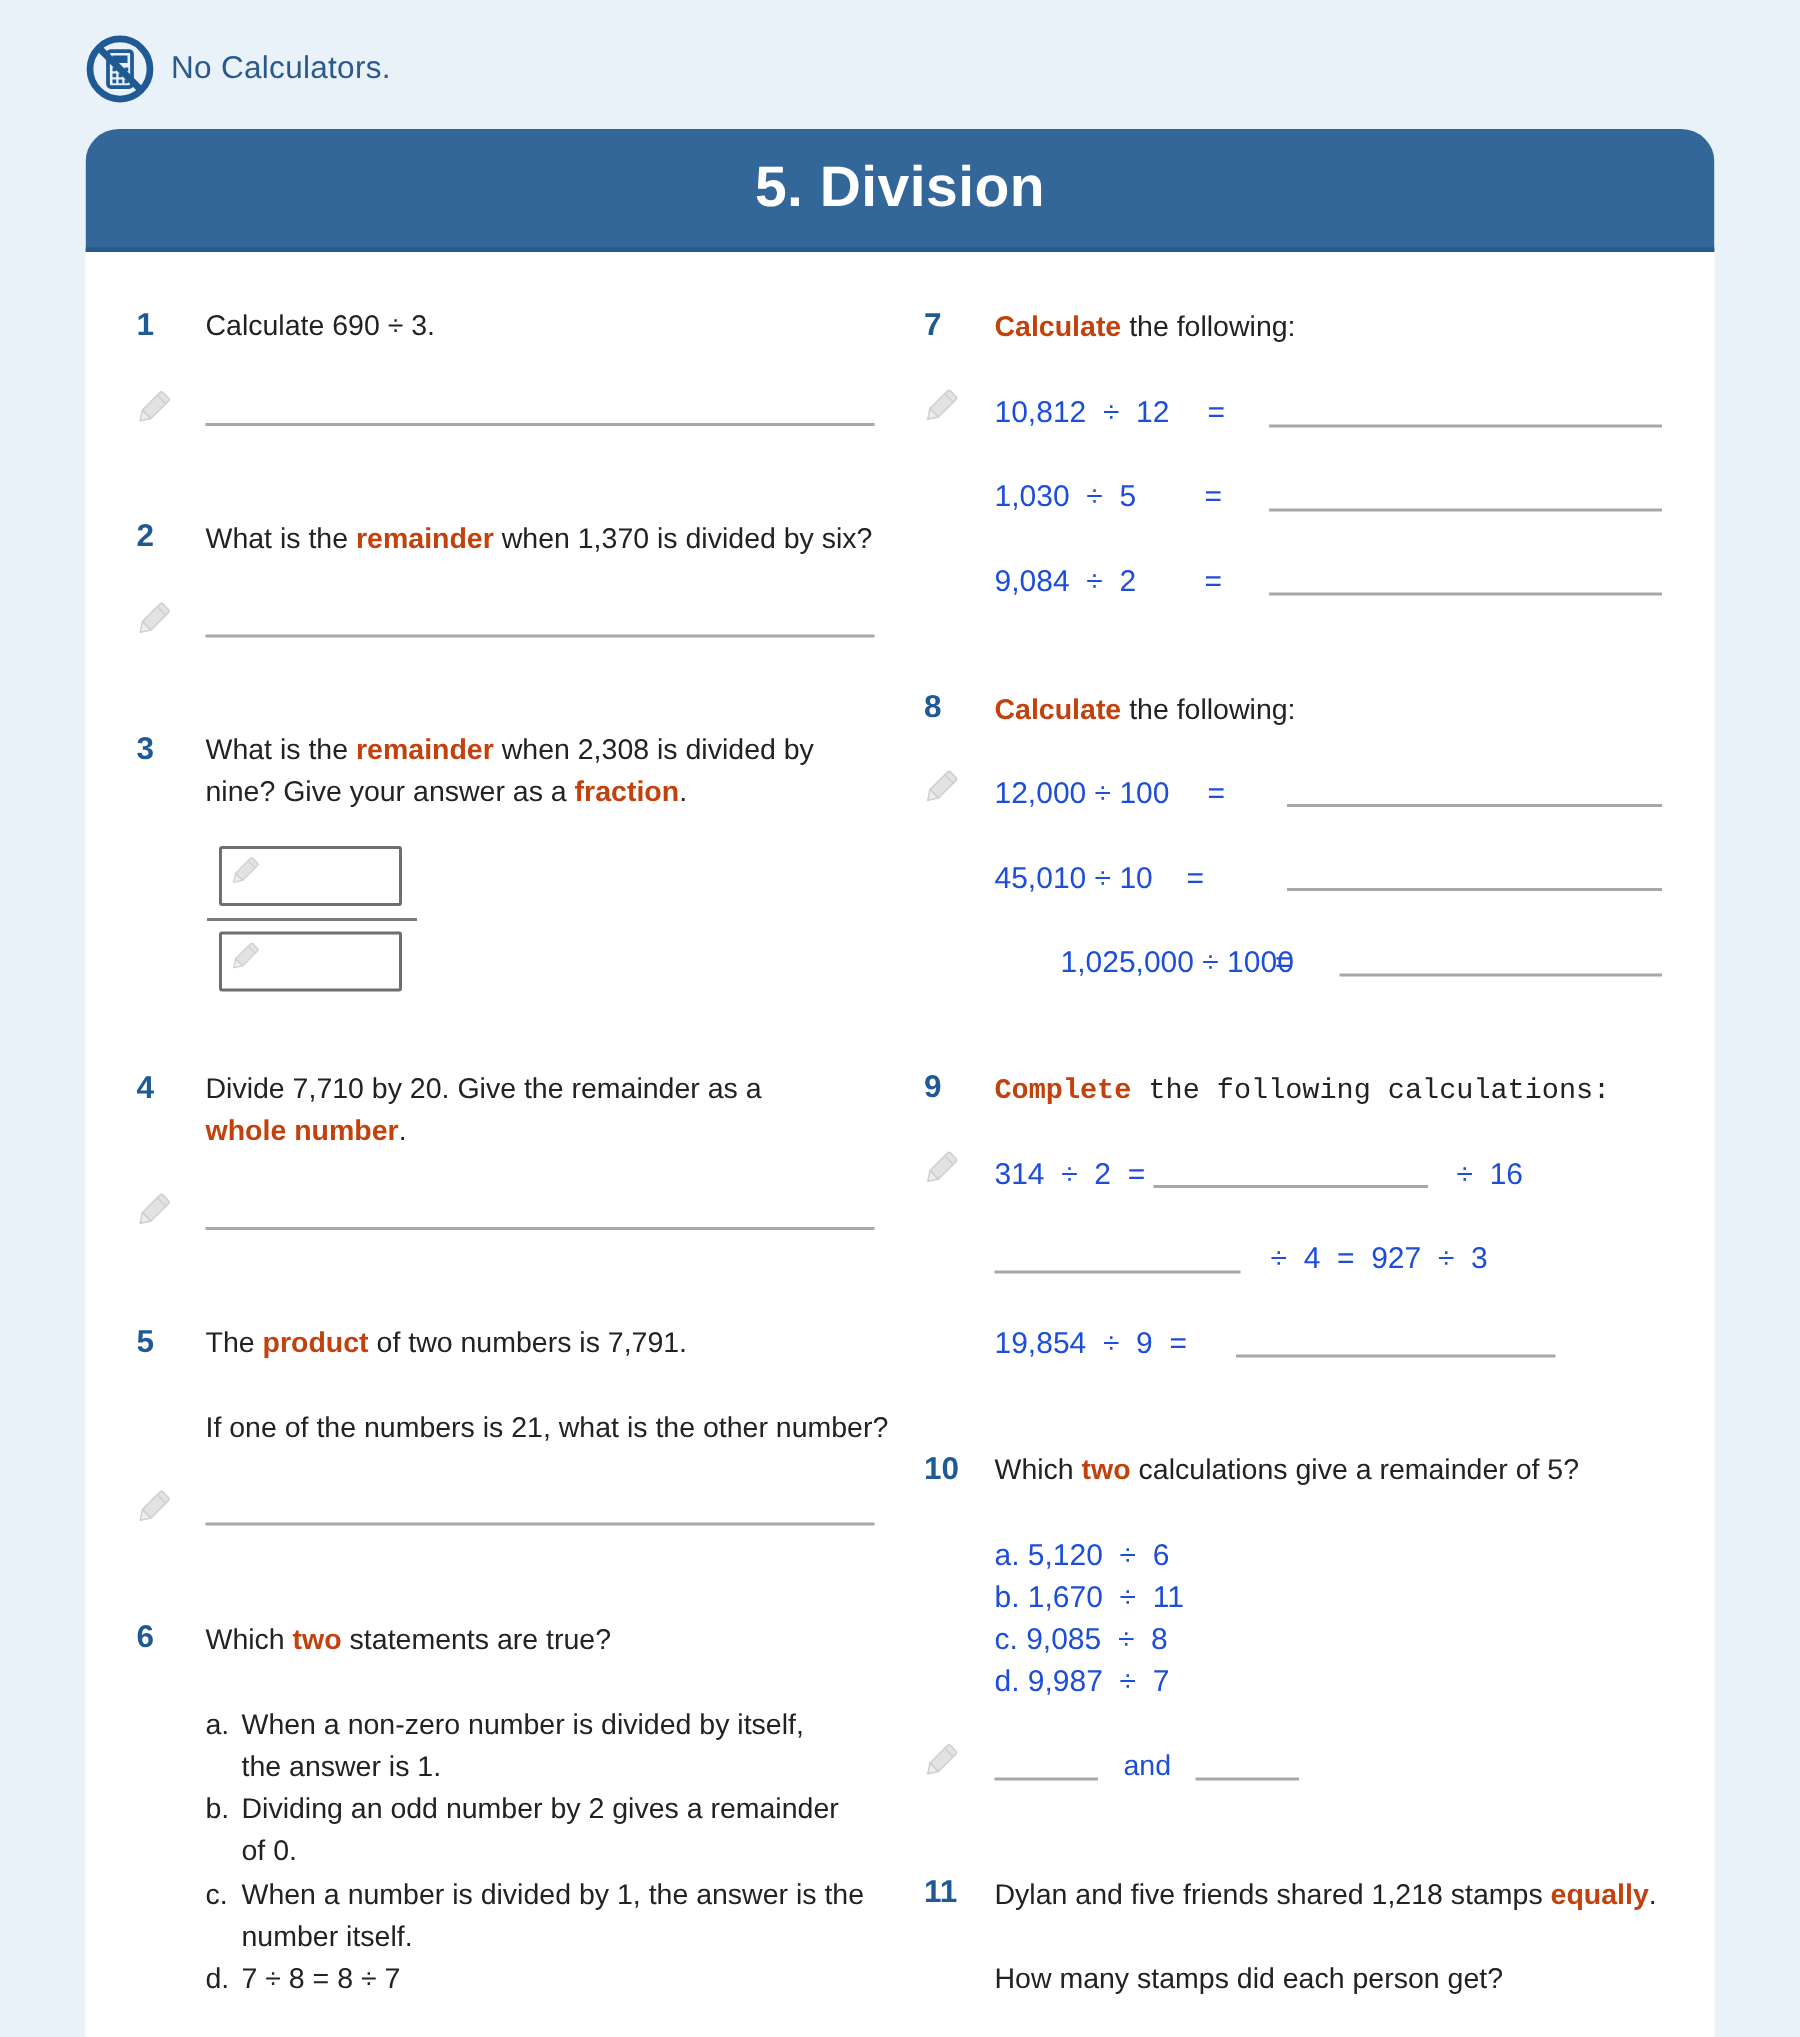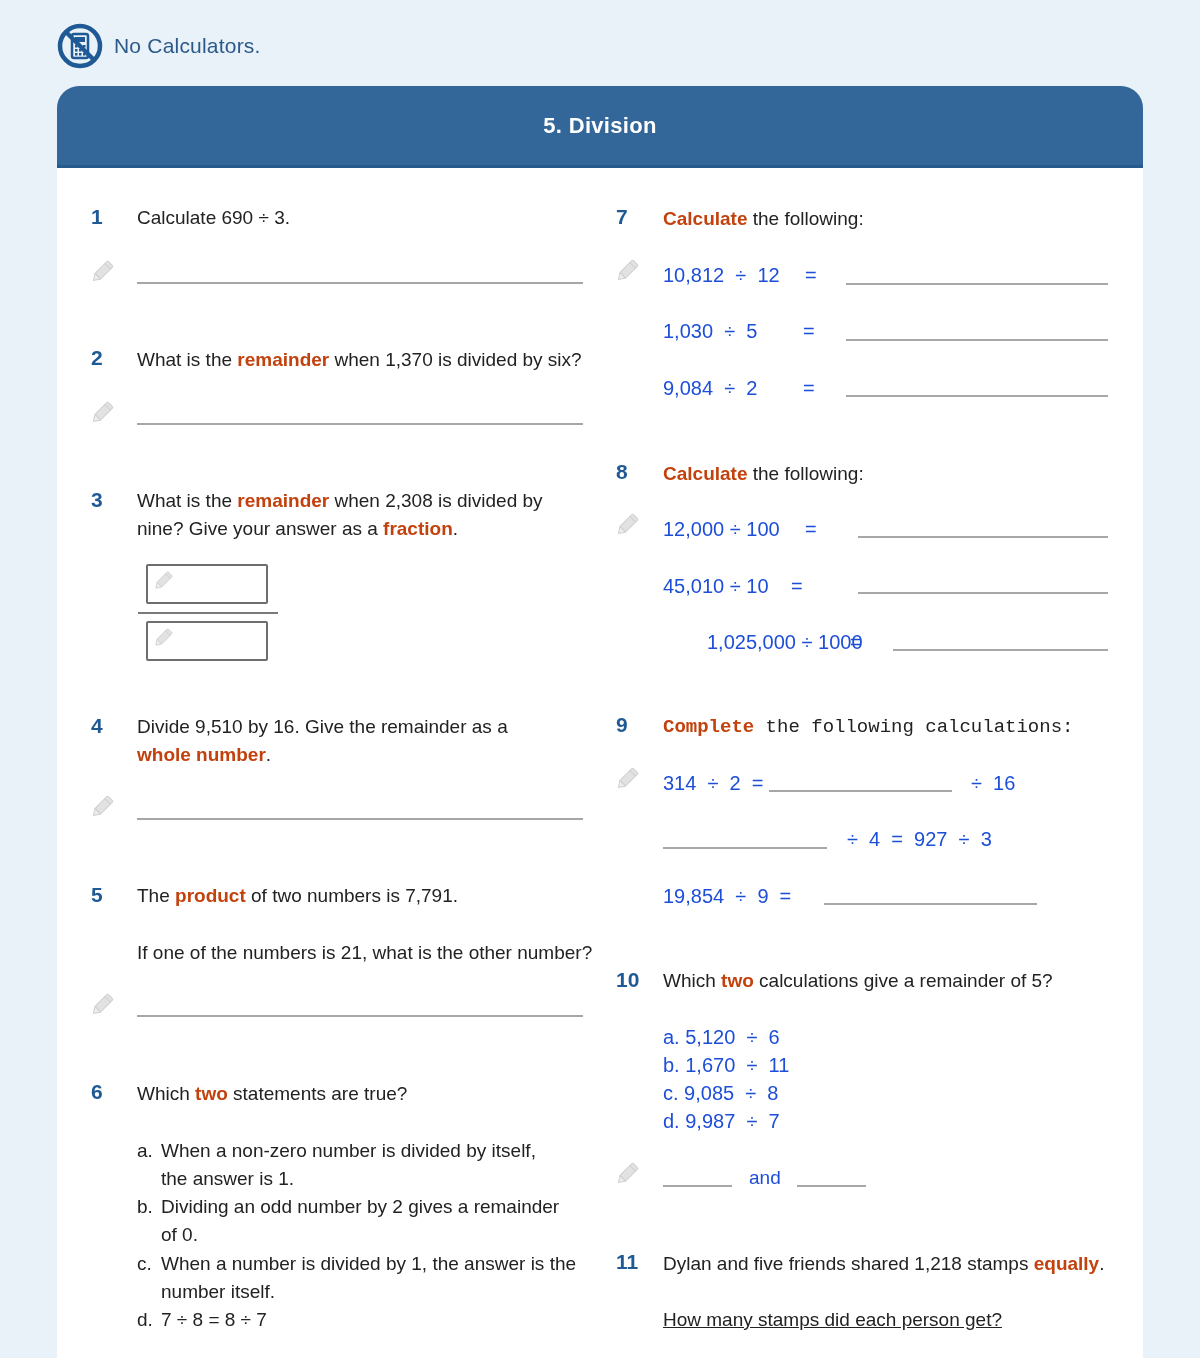--- a/index.html
+++ b/index.html
@@ -21,21 +21,21 @@
     position: absolute; left: 57px; top: 86px; width: 1086px; height: 1300px;
     background: #ffffff;
     border-radius: 22px 22px 0 0;
     overflow: hidden;
   }
   .card-header {
     height: 82px; background: #336699;
     border-bottom: 3px solid #245a8c;
     display: flex; align-items: center; justify-content: center;
   }
-  .card-title { color: #ffffff; font-size: 22px; font-weight: bold; letter-spacing: 0.3px; }
+  .card-title { color: #ffffff; font-size: 38px; font-weight: bold; letter-spacing: 0.3px; }
 
   .q { position: absolute; font-size: 19px; line-height: 28px; color: #222; }
   .qnum { position: absolute; font-size: 21px; color: #1f5a94; font-weight: bold; }
   .qtext b { font-weight: bold; color: #c2410c; }
 
   .pencil { position: absolute; width: 26px; height: 26px; }
   .ansline { position: absolute; height: 2px; background: #a7a7a7; }
   .frac-box { position: absolute; border: 2px solid #6e6e6e; border-radius: 2px; width: 122px; height: 40px; background:#fff; }
   .frac-bar { position: absolute; height: 2px; background: #7a7a7a; }
   .mtxt { position: absolute; font-size: 20px; color: #1d4ed8; white-space: pre; }
@@ -110,21 +110,21 @@
     <div class="frac-bar" style="left:81px;top:526px;width:140px;"></div>
     <div class="frac-box" style="left:89px;top:535px;">
       <svg class="pencil" style="left:4px;top:4px;width:22px;height:22px;" viewBox="0 0 26 26">
           <use href="#pencil-shape"></use>
         </svg>
     </div>
   </div>
 
   <div>
     <span class="qnum" style="left:34px;top:628px;">4</span>
-    <div class="q qtext" style="left:80px;top:627px;width:400px;"><span>Divide 9,510 by 16. Give the remainder as a </span><b>whole number</b><span>.</span></div>
+    <div class="q qtext" style="left:80px;top:627px;width:400px;"><span>Divide 7,710 by 20. Give the remainder as a </span><b>whole number</b><span>.</span></div>
     <svg class="pencil" style="left:32px;top:708px;">
         <use href="#pencil-shape"></use>
       </svg>
     <div class="ansline" style="left:80px;top:732px;width:446px;"></div>
   </div>
 
   <div>
     <span class="qnum" style="left:34px;top:797px;">5</span>
     <div class="q qtext" style="left:80px;top:796px;"><span>The </span><b>product</b><span> of two numbers is 7,791.</span></div>
     <div class="q" style="left:80px;top:853px;">If one of the numbers is 21, what is the other number?</div>
@@ -218,15 +218,15 @@
         <use href="#pencil-shape"></use>
       </svg>
     <div class="ansline" style="left:606px;top:1099px;width:69px;"></div>
     <div class="mtxt" style="left:692px;top:1081px;font-size:19px;">and</div>
     <div class="ansline" style="left:740px;top:1099px;width:69px;"></div>
   </div>
 
   <div>
     <span class="qnum" style="left:559px;top:1164px;">11</span>
     <div class="q qtext" style="left:606px;top:1164px;"><span>Dylan and five friends shared 1,218 stamps </span><b>equally</b><span>.</span></div>
-    <div class="q" style="left:606px;top:1220px;text-decoration:underline;">How many stamps did each person get?</div>
+    <div class="q" style="left:606px;top:1220px;">How many stamps did each person get?</div>
   </div>
 </div>
 
 </body></html>

